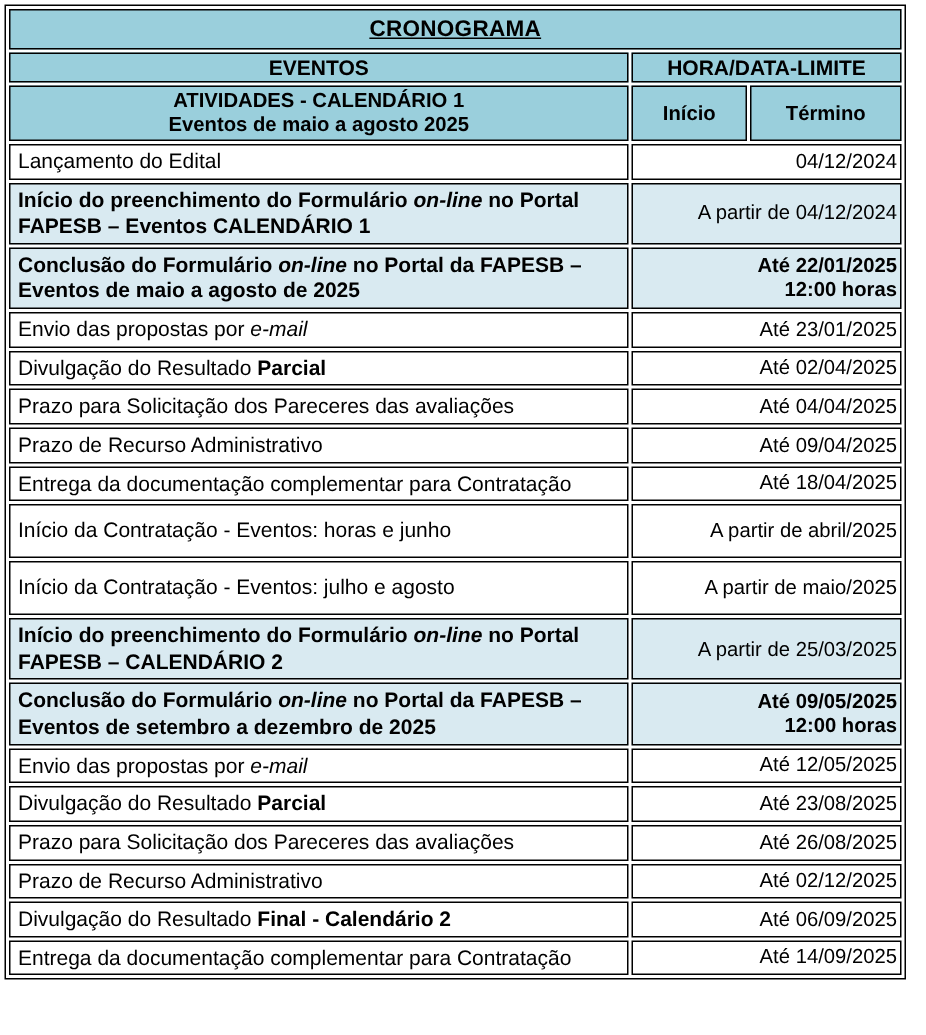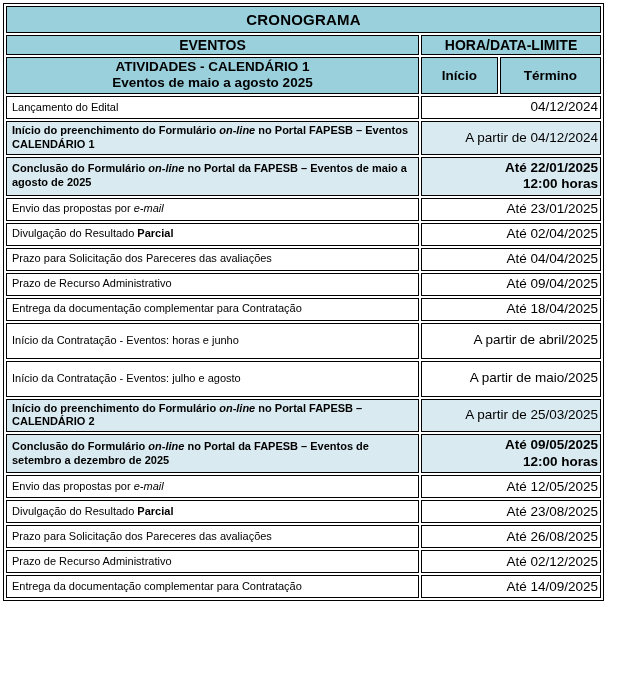--- a/index.html
+++ b/index.html
@@ -33,35 +33,36 @@
   }
   .hdr {
     background: var(--hdrbg);
     font-weight: bold;
     text-align: center;
   }
   .title-cell {
     font-size: 15px;
     height: 23px;
     letter-spacing: 0.2px;
+    text-decoration: underline;
   }
   .colhead-cell {
     font-size: 14px;
     height: 15px;
   }
   .section-cell {
     font-size: 13.5px;
     line-height: 1.22;
     padding: 1px 12px;
   }
   .subcol-cell {
     font-size: 13.5px;
   }
   .event-cell {
-    font-size: 11px;
+    font-size: 14px;
     line-height: 1.26;
     padding: 2px 4px 2px 5px;
     text-align: left;
   }
   .date-cell {
     font-size: 13.5px;
     line-height: 1.22;
     padding: 2px 2px;
     text-align: right;
   }
@@ -153,17 +154,21 @@
       </tr>
       <tr class="row-normal">
         <td class="event-cell"><span>Prazo para Solicitação dos Pareceres das avaliações</span></td>
         <td colspan="2" class="date-cell"><span>Até 26/08/2025</span></td>
       </tr>
       <tr class="row-normal">
         <td class="event-cell"><span>Prazo de Recurso Administrativo</span></td>
         <td colspan="2" class="date-cell"><span>Até 02/12/2025</span></td>
       </tr>
       <tr class="row-normal">
+        <td class="event-cell"><span>Divulgação do Resultado </span><span class="b">Final - Calendário 2</span></td>
+        <td colspan="2" class="date-cell"><span>Até 06/09/2025</span></td>
+      </tr>
+      <tr class="row-normal">
         <td class="event-cell"><span>Entrega da documentação complementar para Contratação</span></td>
         <td colspan="2" class="date-cell"><span>Até 14/09/2025</span></td>
       </tr>
     </tbody>
 </table>
 
 </body></html>

